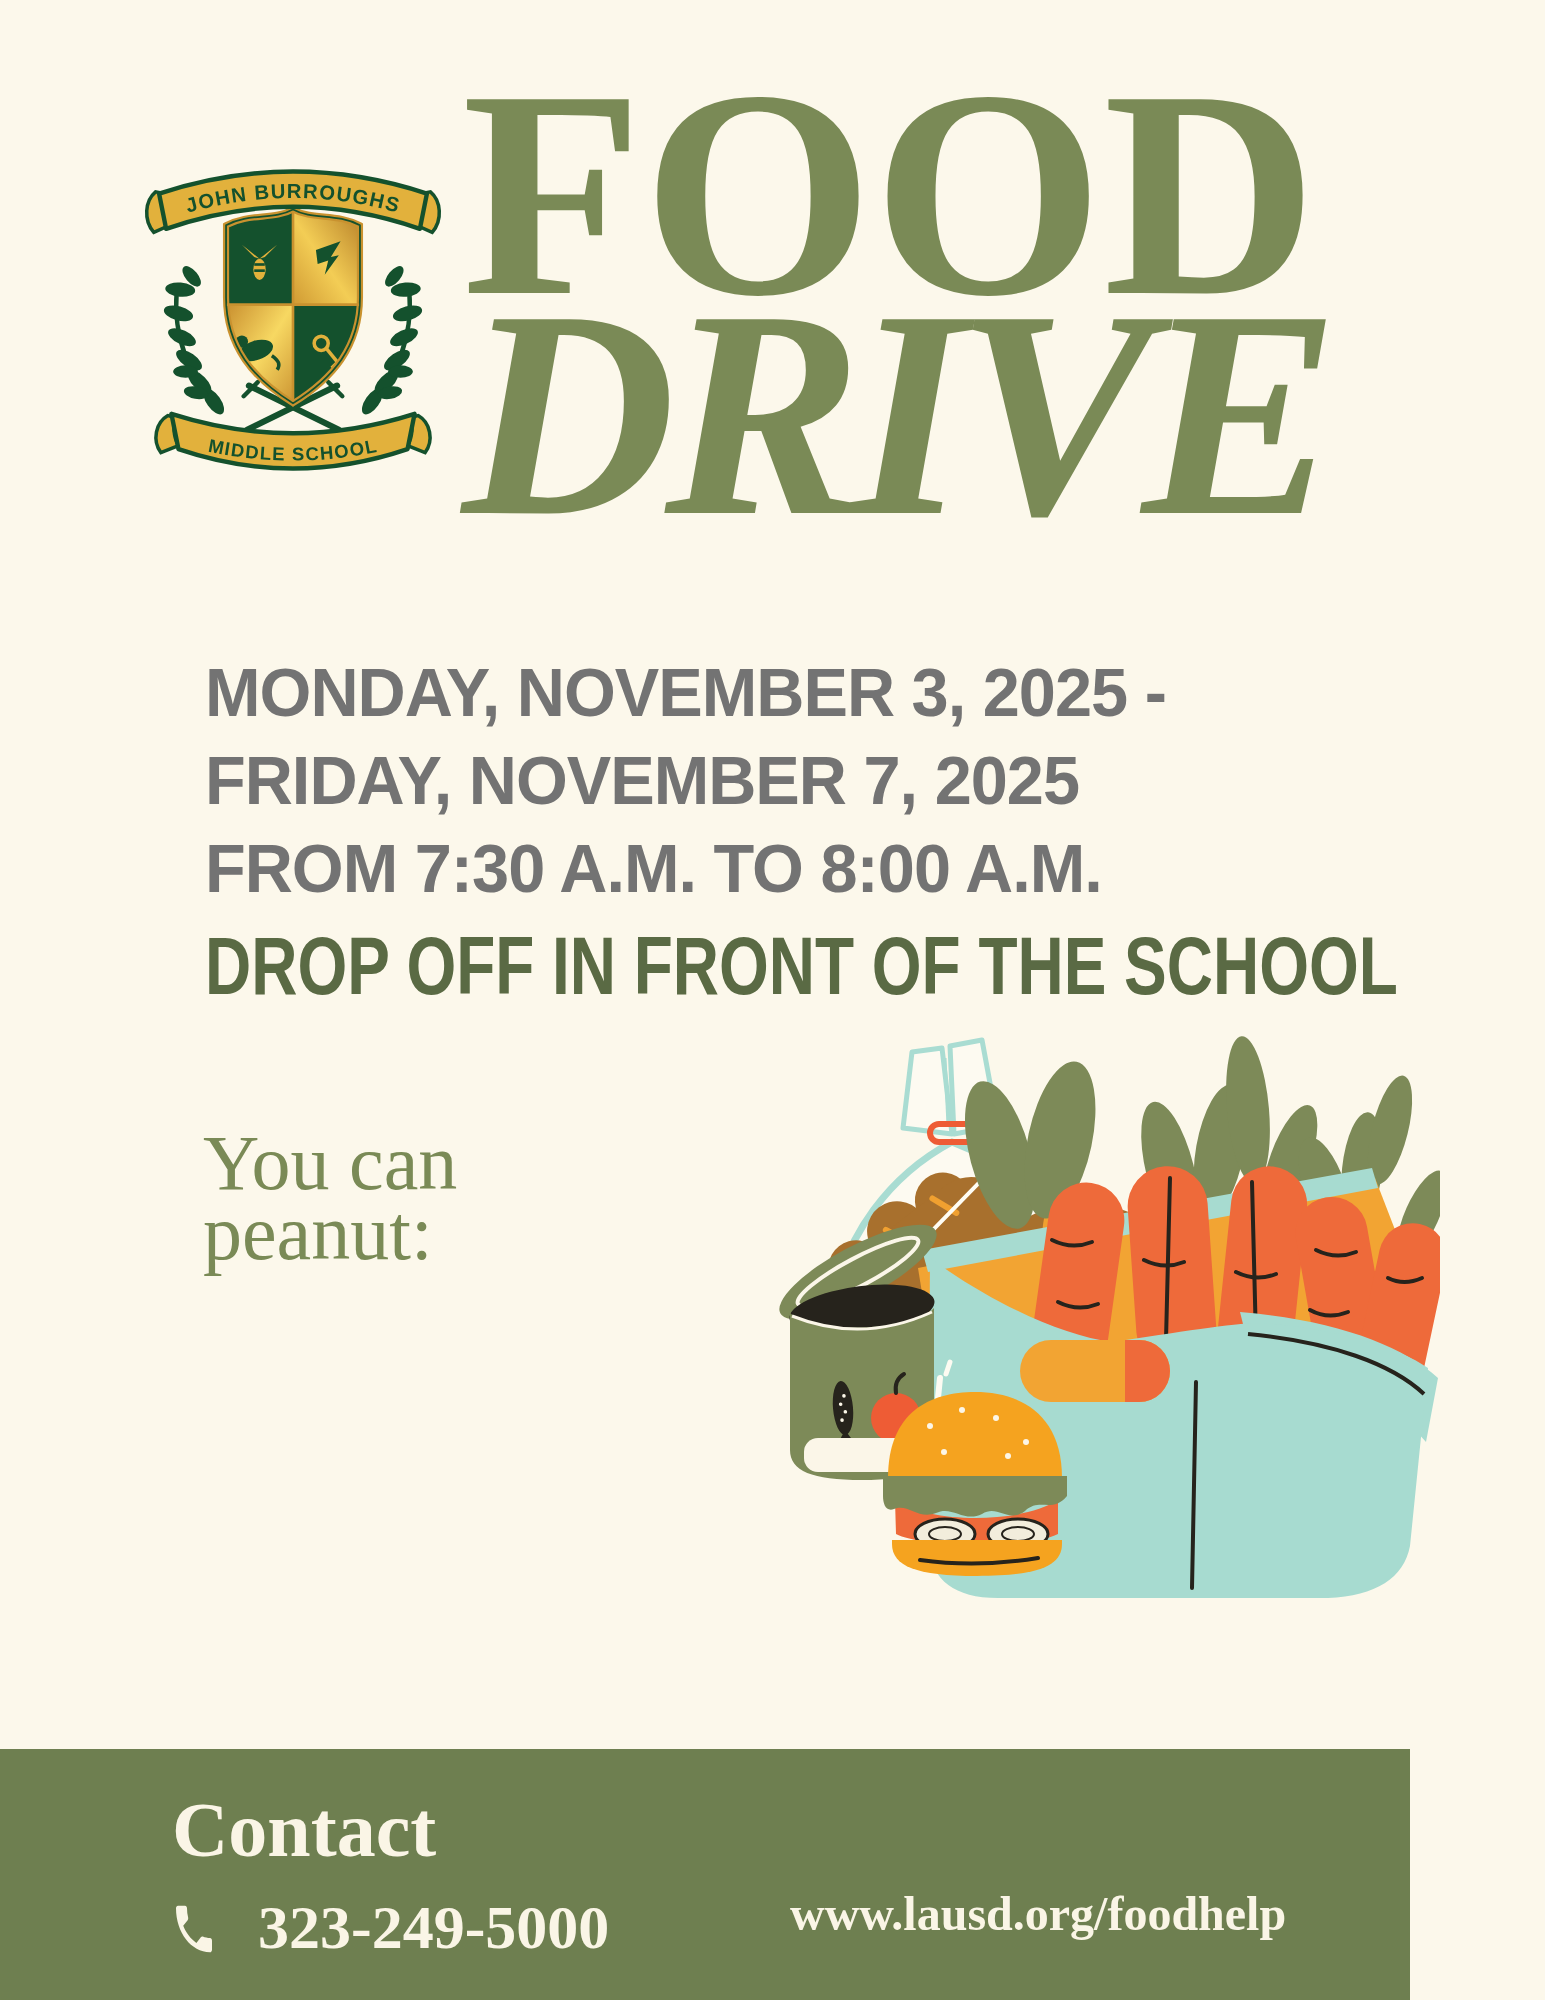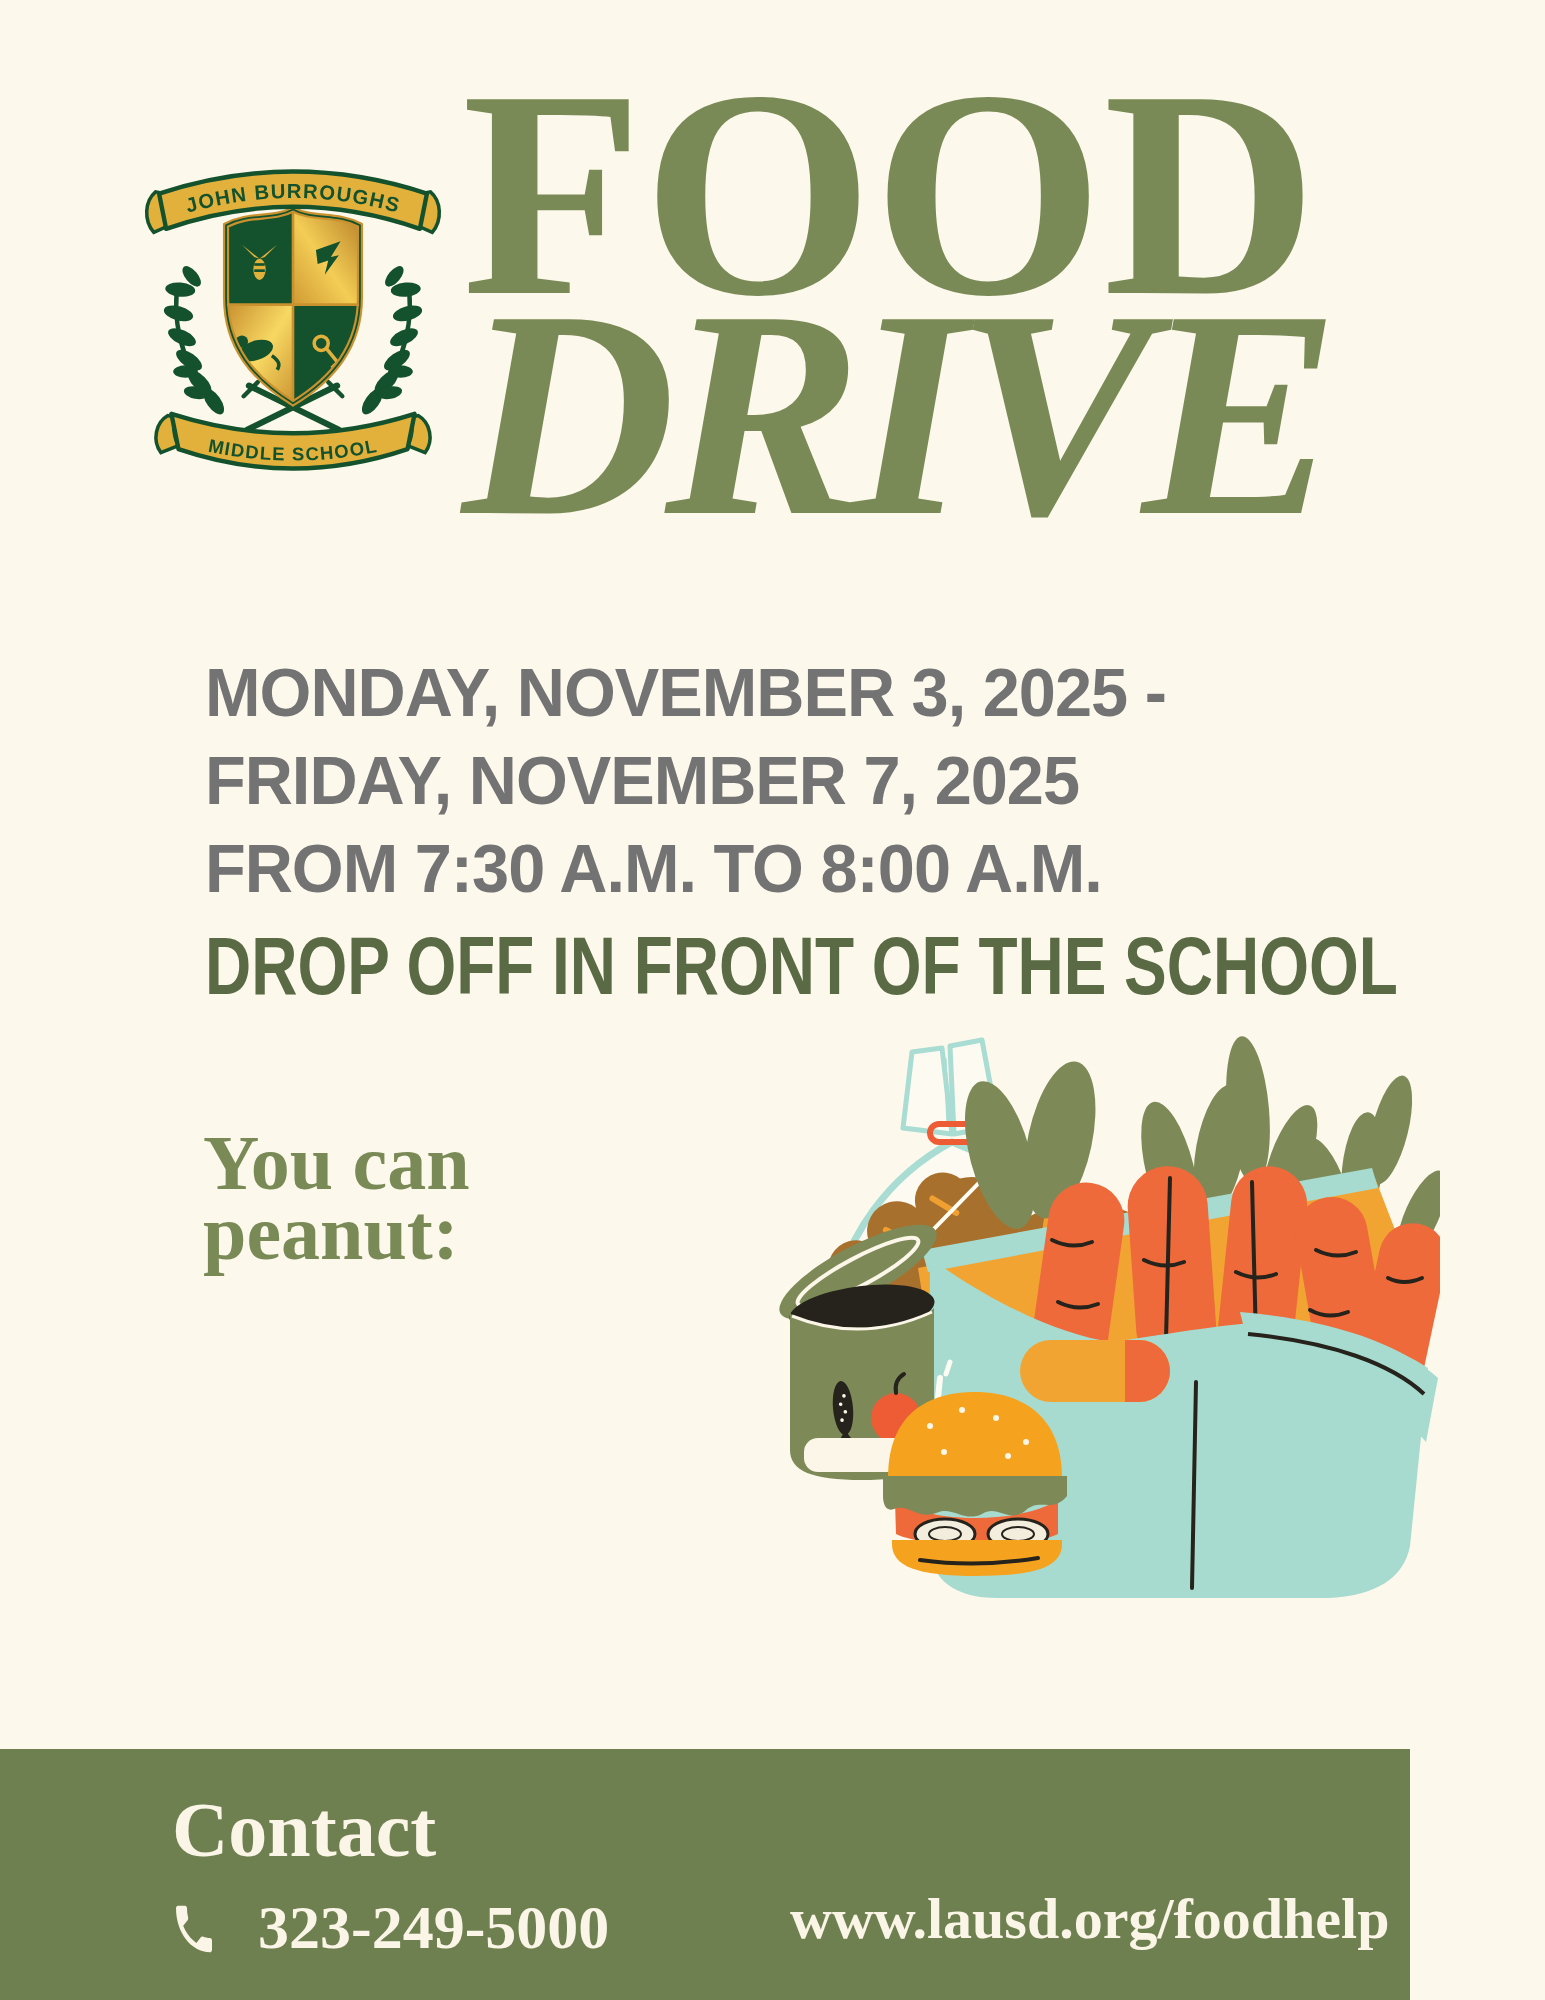--- a/index.html
+++ b/index.html
@@ -25,21 +25,21 @@
     white-space:nowrap;transform:scaleX(0.98);transform-origin:left top;
   }
   .dropoff{
     position:absolute;left:205px;top:925px;color:#5A6A44;
     font-size:82px;line-height:1;font-weight:bold;white-space:nowrap;
     transform:scaleX(0.78);transform-origin:left top;
   }
   
   .donate-heading{
     position:absolute;left:203px;top:1128px;color:#7A8A56;
-    font-family:"Liberation Serif",serif;font-weight:bold;
+    font-family:"Liberation Serif",serif;font-weight:normal;
     font-size:78px;line-height:70px;white-space:nowrap;
   }
   .donate-body{
     position:absolute;left:200px;top:1290px;width:520px;color:#5A6A44;
     font-size:42px;line-height:54px;font-weight:bold;letter-spacing:0.5px;
   }
   
   .illus{position:absolute;left:600px;top:1010px;width:840px;height:620px;}
   
   .footer{
@@ -53,21 +53,21 @@
   }
   .phone-icon{position:absolute;left:170px;top:149px;width:48px;height:62px;}
   .phone-number{
     position:absolute;left:258px;top:147px;
     font-family:"Liberation Serif",serif;font-weight:bold;
     font-size:62px;line-height:1;white-space:nowrap;
   }
   .website{
     position:absolute;left:790px;top:141px;
     font-family:"Liberation Serif",serif;font-weight:bold;
-    font-size:58px;line-height:1;white-space:nowrap;
+    font-size:48px;line-height:1;white-space:nowrap;
   }
 </style>
 </head>
 <body>
 
 <div class="poster">
 
   <svg class="crest" viewBox="0 0 340 395" preserveAspectRatio="xMidYMid meet">
     <defs>
       <linearGradient id="goldgrad" x1="0" y1="0" x2="1" y2="1">

